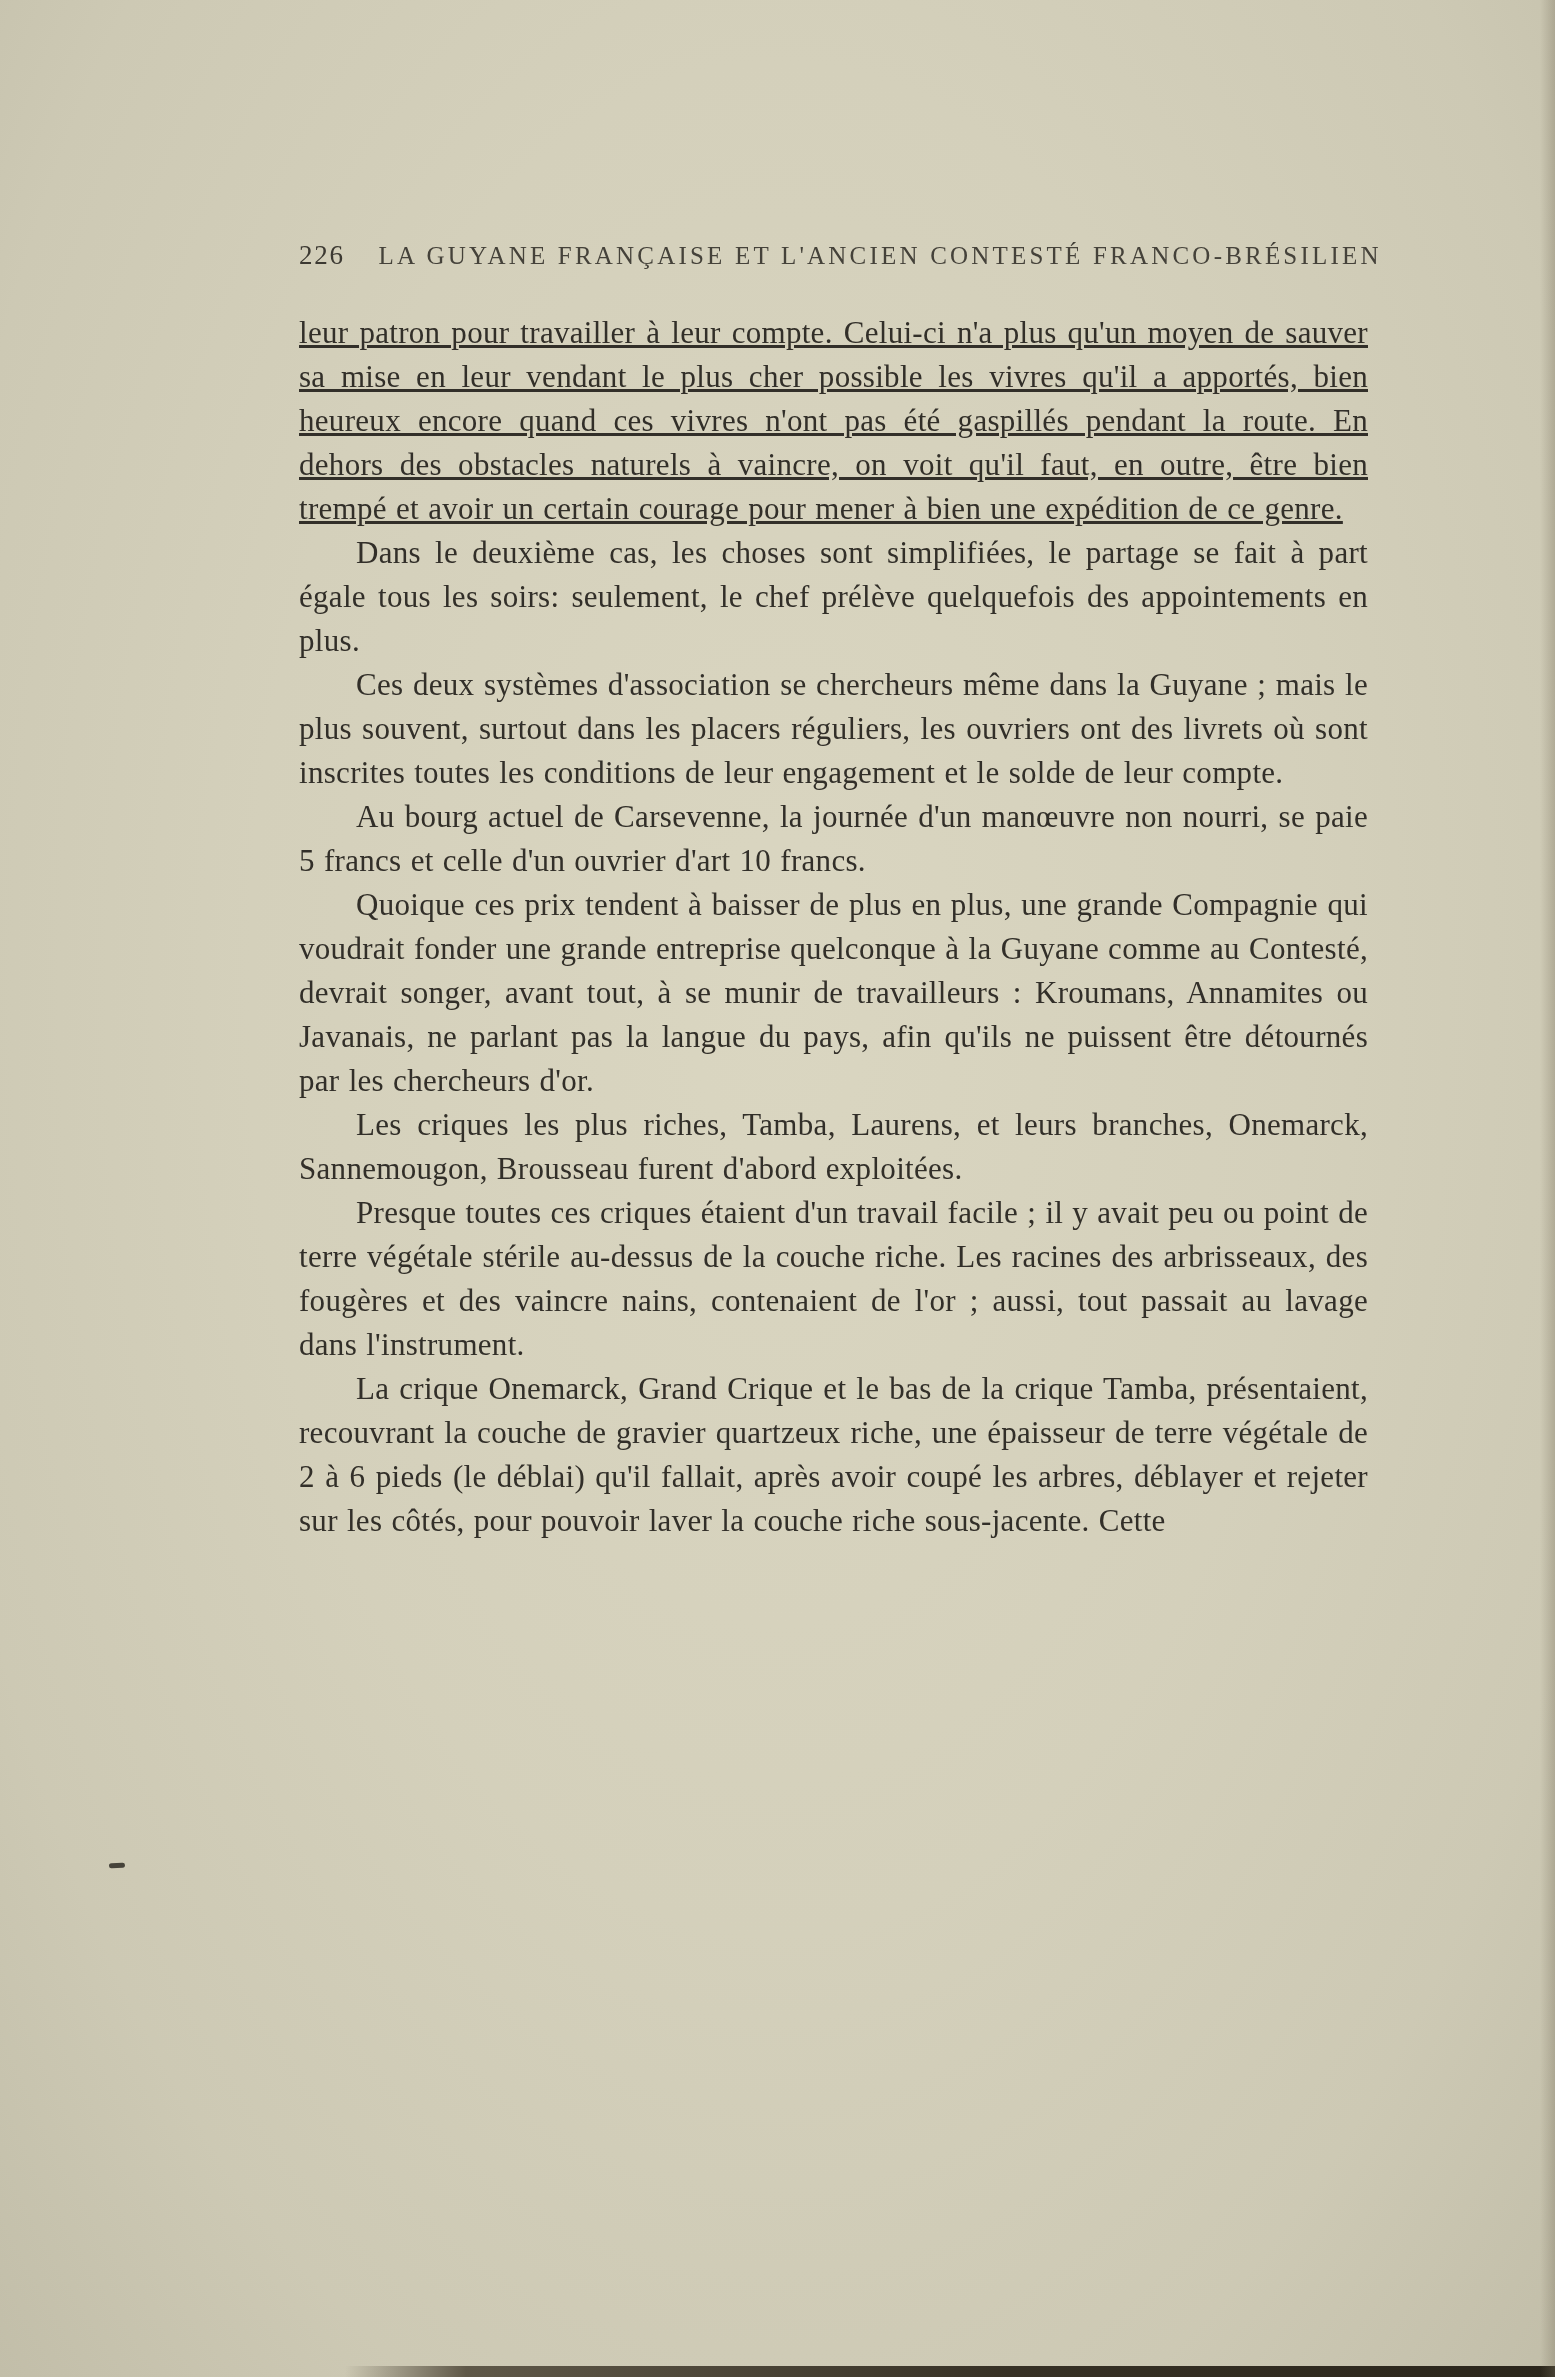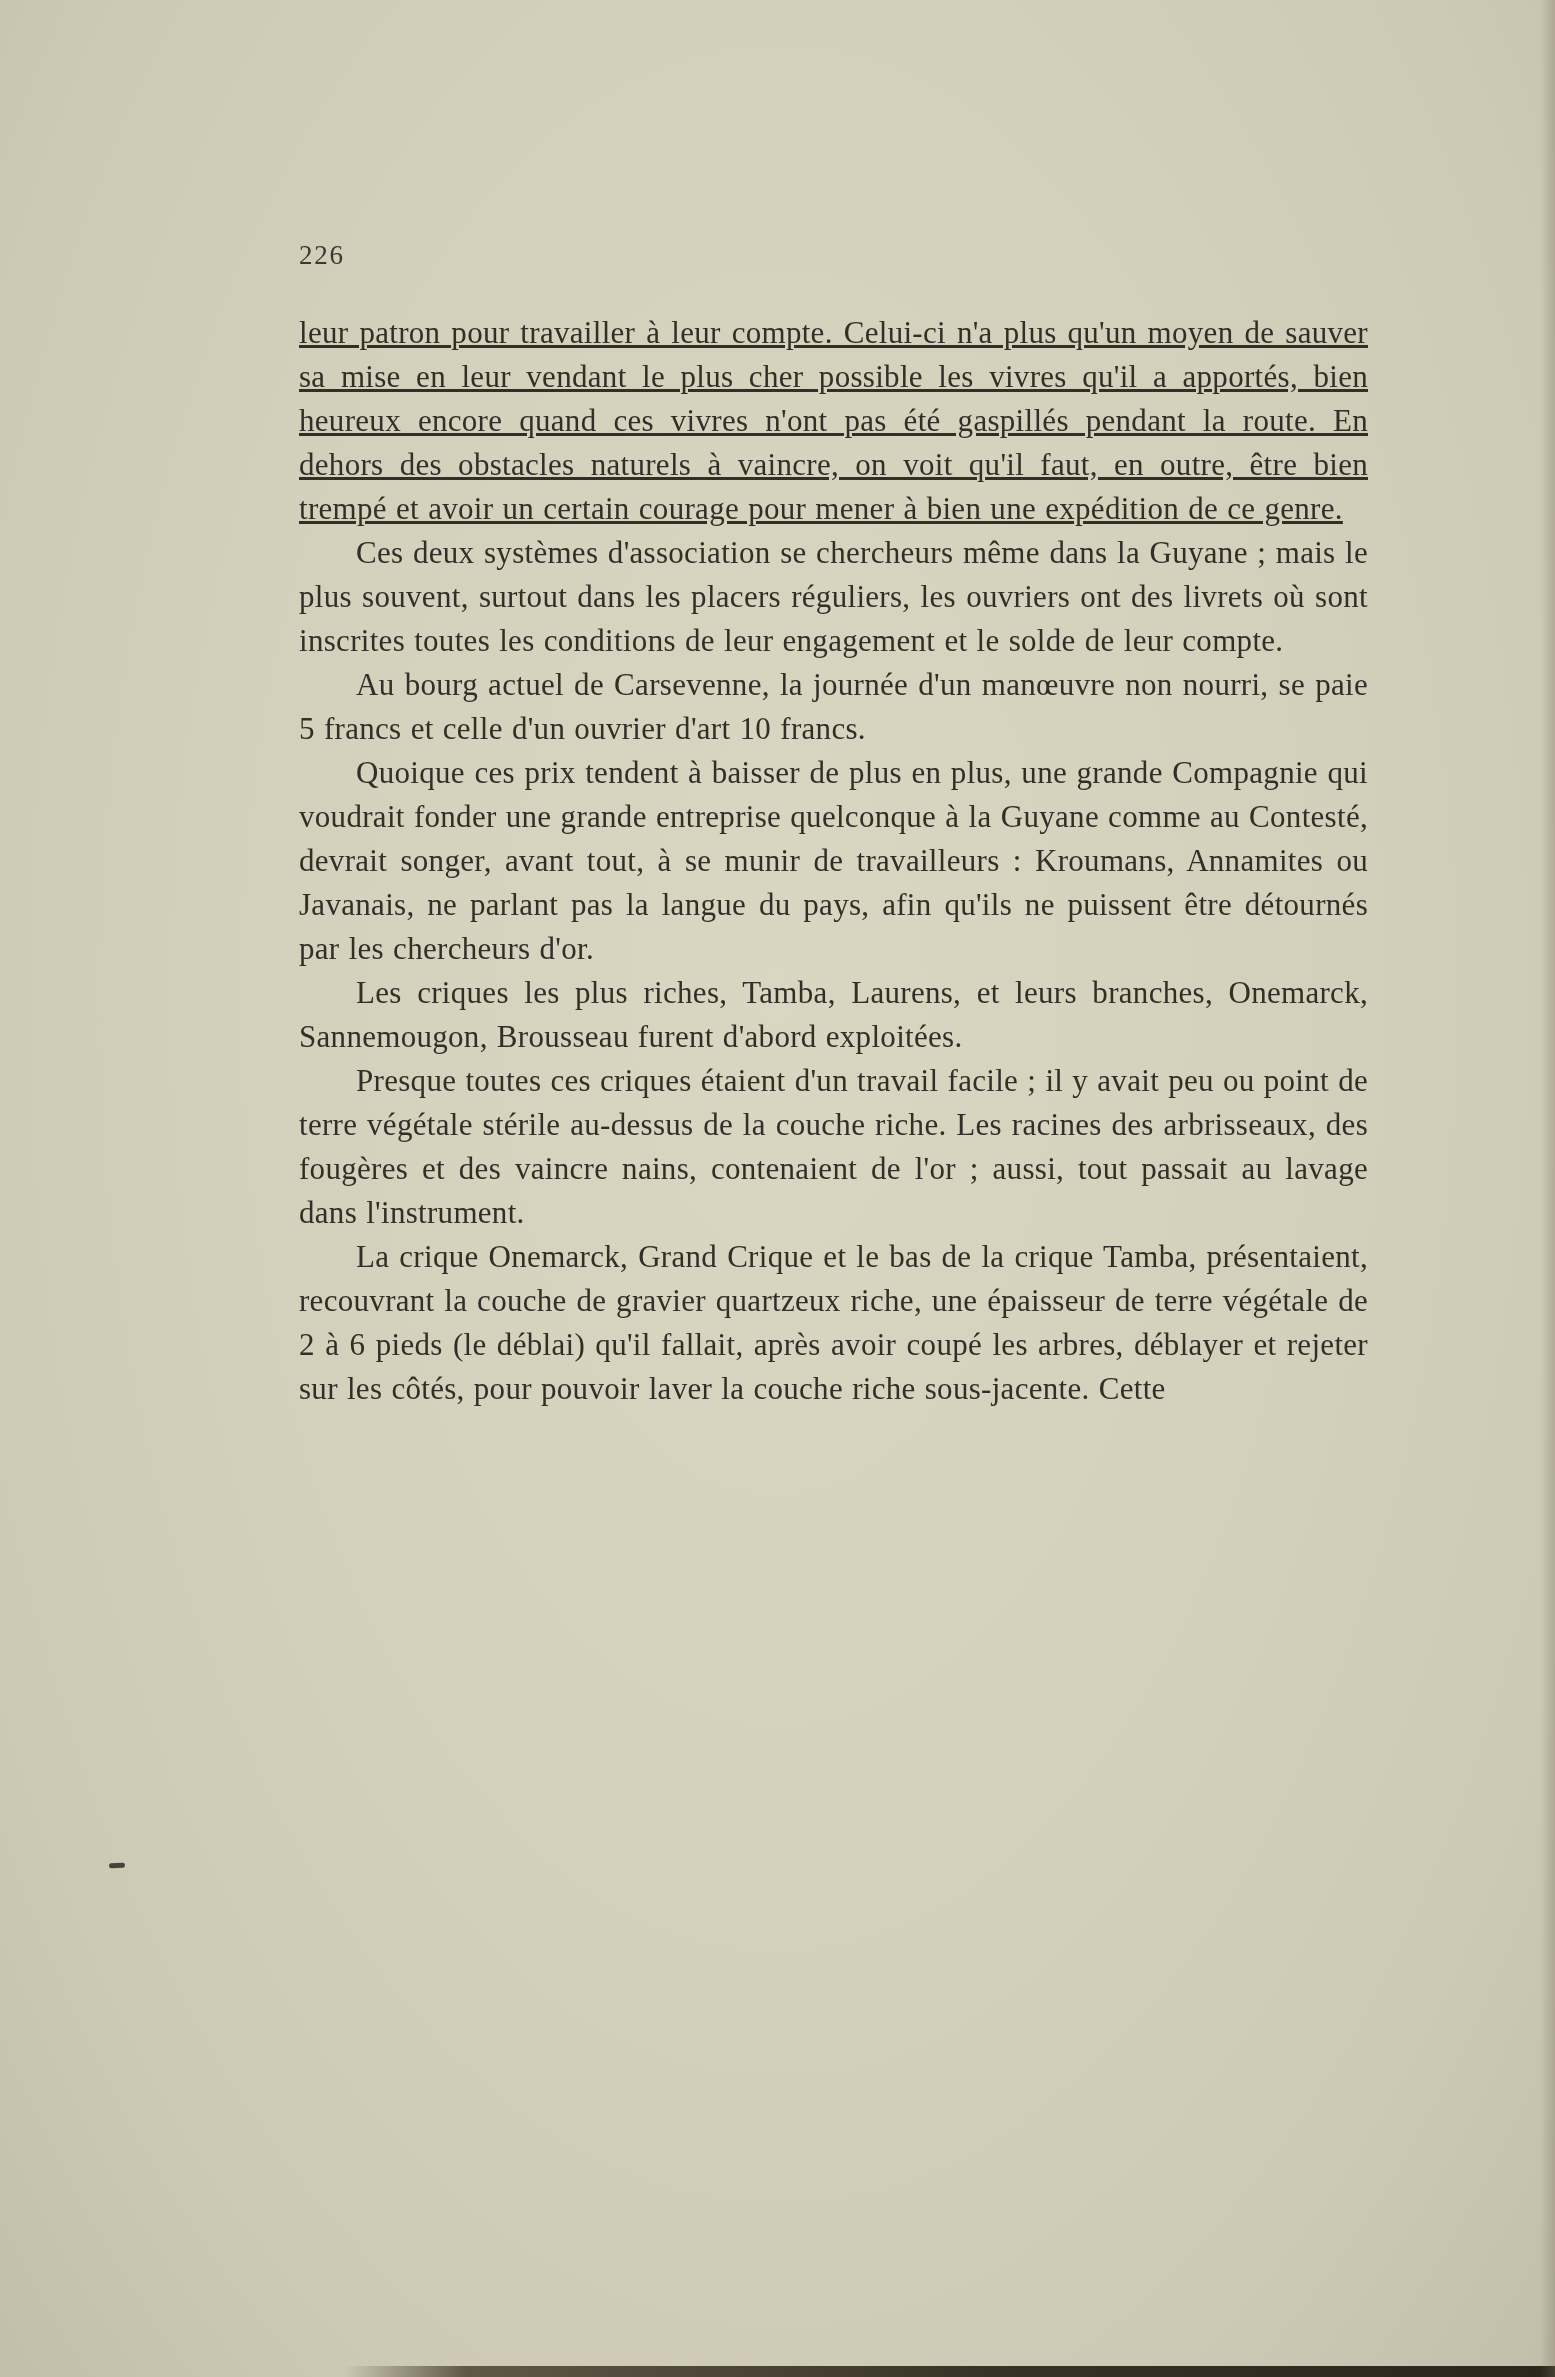--- a/index.html
+++ b/index.html
@@ -95,24 +95,26 @@
     background: linear-gradient(to right, rgba(120,112,92,0), rgba(120,112,92,0.35));
   }
 </style>
 </head>
 <body>
 
 <div class="page">
 
   <div class="header">
     <span class="pagenum">226</span>
+    <span class="running-title">LA GUYANE FRANÇAISE ET L'ANCIEN CONTESTÉ FRANCO-BRÉSILIEN</span>
   </div>
 
   <div class="text-block">
     <p class="para first">leur patron pour travailler à leur compte. Celui-ci n'a plus qu'un moyen de sauver sa mise en leur vendant le plus cher possible les vivres qu'il a apportés, bien heureux encore quand ces vivres n'ont pas été gaspillés pendant la route. En dehors des obstacles naturels à vaincre, on voit qu'il faut, en outre, être bien trempé et avoir un certain courage pour mener à bien une expédition de ce genre.</p>
+    <p class="para">Dans le deuxième cas, les choses sont simplifiées, le partage se fait à part égale tous les soirs: seulement, le chef prélève quelquefois des appointements en plus.</p>
     <p class="para">Ces deux systèmes d'association se chercheurs même dans la Guyane ; mais le plus souvent, surtout dans les placers réguliers, les ouvriers ont des livrets où sont inscrites toutes les conditions de leur engagement et le solde de leur compte.</p>
     <p class="para">Au bourg actuel de Carsevenne, la journée d'un manœuvre non nourri, se paie 5 francs et celle d'un ouvrier d'art 10 francs.</p>
     <p class="para">Quoique ces prix tendent à baisser de plus en plus, une grande Compagnie qui voudrait fonder une grande entreprise quelconque à la Guyane comme au Contesté, devrait songer, avant tout, à se munir de travailleurs : Kroumans, Annamites ou Javanais, ne parlant pas la langue du pays, afin qu'ils ne puissent être détournés par les chercheurs d'or.</p>
     <p class="para">Les criques les plus riches, Tamba, Laurens, et leurs branches, Onemarck, Sannemougon, Brousseau furent d'abord exploitées.</p>
     <p class="para">Presque toutes ces criques étaient d'un travail facile ; il y avait peu ou point de terre végétale stérile au-dessus de la couche riche. Les racines des arbrisseaux, des fougères et des vaincre nains, contenaient de l'or ; aussi, tout passait au lavage dans l'instrument.</p>
     <p class="para">La crique Onemarck, Grand Crique et le bas de la crique Tamba, présentaient, recouvrant la couche de gravier quartzeux riche, une épaisseur de terre végétale de 2 à 6 pieds (le déblai) qu'il fallait, après avoir coupé les arbres, déblayer et rejeter sur les côtés, pour pouvoir laver la couche riche sous-jacente. Cette</p>
   </div>
 
   <div class="ink-mark"></div>
   <div class="scan-shadow"></div>

